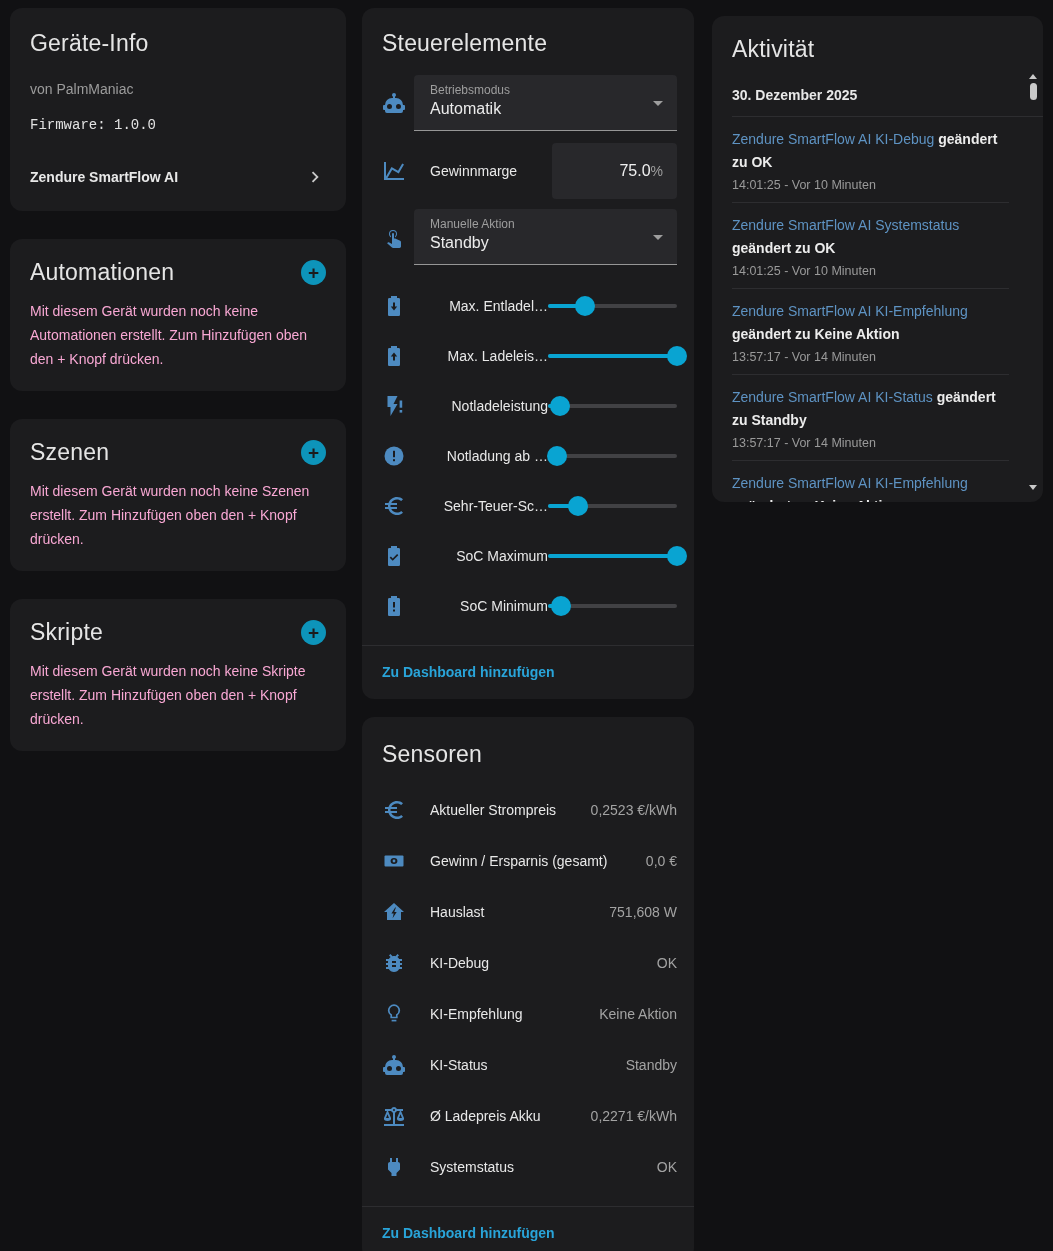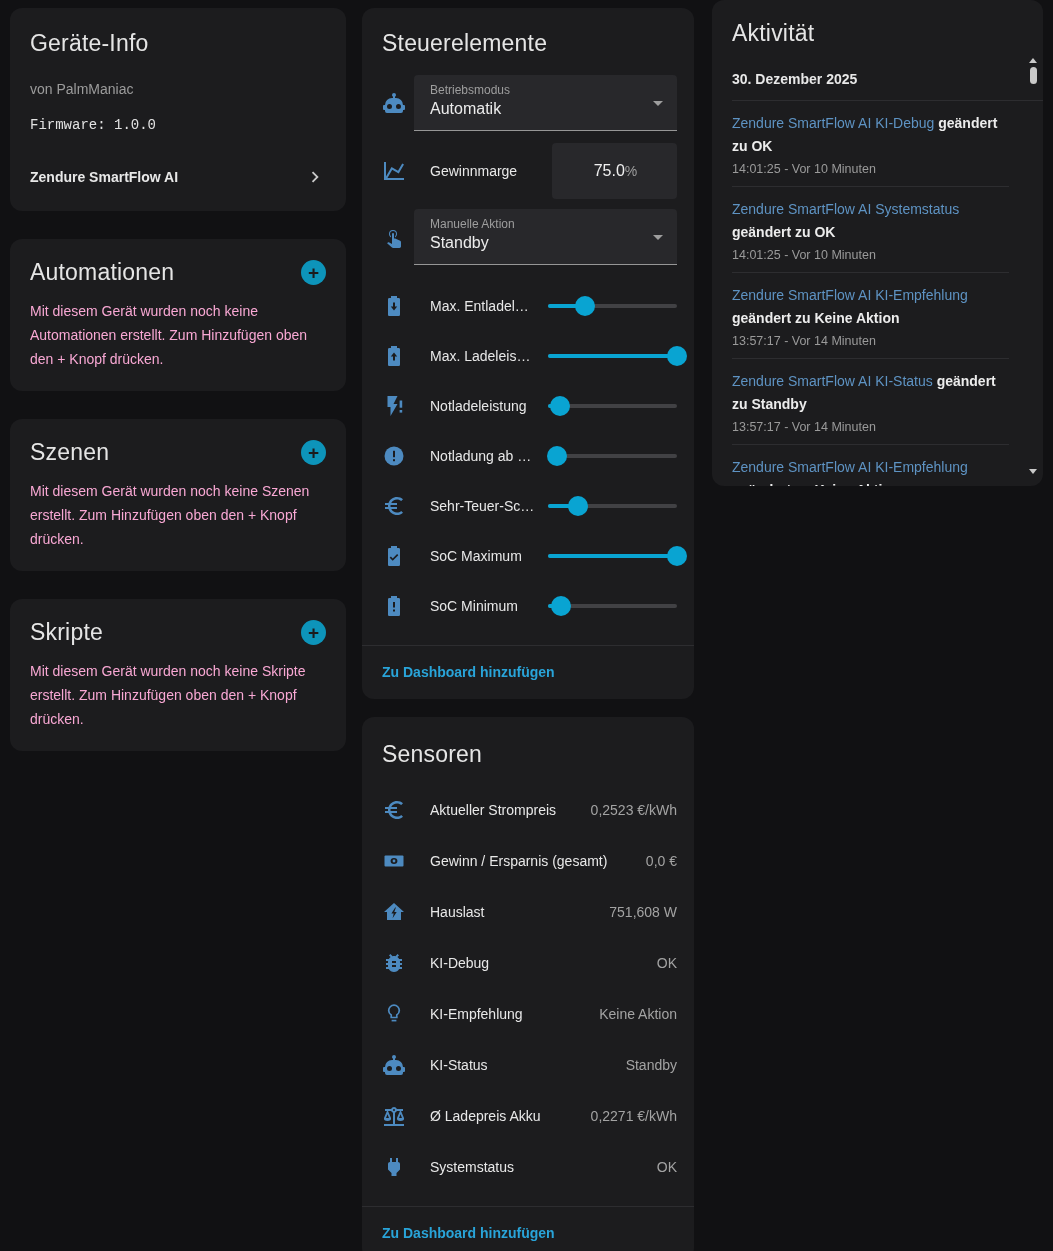--- a/index.html
+++ b/index.html
@@ -7,21 +7,21 @@
     --link:#29a4d9; --act-link:#5e93c3; --icon:#4d8ac0;
     --txt:#e6e6e6; --muted:#9c9c9c; --divider:#2d2d30; --field:#28282b;
   }
   *{box-sizing:border-box;}
   html,body{margin:0;padding:0;background:var(--page);}
   body{width:1053px;height:1251px;position:relative;overflow:hidden;
        font-family:"Liberation Sans","DejaVu Sans",sans-serif;color:var(--txt);}
   .col{position:absolute;display:flex;flex-direction:column;}
   #col1{left:10px;top:8px;width:336px;gap:28px;}
   #col2{left:362px;top:8px;width:332px;gap:18px;}
-  #col3{left:712px;top:0;width:331px;align-items:center;}
+  #col3{left:712px;top:16px;width:331px;align-items:center;}
   .card{background:var(--card);border-radius:12px;}
   .card-title{font-size:23px;font-weight:400;color:#e5e5e5;margin:0;letter-spacing:.2px;}
 
   
   .device-card{padding:22px 20px 10px;}
   .device-card .card-title{margin-bottom:20px;}
   .muted-line{font-size:14px;line-height:24px;color:var(--muted);}
   .firmware{font-size:14px;color:#e2e2e2;margin-top:16px;font-family:Liberation Mono, monospace;}
   .device-link{margin-top:20px;min-height:48px;display:flex;align-items:center;
                position:relative;font-size:14px;font-weight:700;
@@ -49,27 +49,27 @@
           border-radius:4px 4px 0 0;border-bottom:1px solid #969696;
           padding:8px 14px 0 16px;position:relative;cursor:pointer;}
   .sel-label{font-size:12px;color:#9e9e9e;}
   .sel-value{font-size:16px;color:#ececec;margin-top:3px;}
   .caret{position:absolute;right:14px;top:26px;width:0;height:0;
          border-left:5px solid transparent;border-right:5px solid transparent;
          border-top:5px solid #9e9e9e;}
   .num-row{margin-bottom:10px;}
   .row-label{flex:1;margin-left:24px;font-size:14px;color:#e8e8e8;}
   .num-field{width:125px;height:56px;background:var(--field);border-radius:4px;
-             display:flex;align-items:center;justify-content:center;
+             display:flex;align-items:center;justify-content:flex-end;
              padding:0 14px 0 16px;cursor:text;}
   .num-value{font-size:16px;color:#f0f0f0;}
   .num-unit{font-size:14px;color:#9e9e9e;}
   .slider-row{height:50px;}
   .slider-label{width:118px;margin-left:24px;font-size:14px;color:#e8e8e8;
-                white-space:nowrap;overflow:hidden;flex:none;}
+                white-space:nowrap;overflow:hidden;flex:none;text-align:right;}
   .slider{flex:1;position:relative;height:20px;cursor:pointer;}
   .sl-track{position:absolute;left:0;right:0;top:8px;height:4px;border-radius:2px;background:#414144;}
   .sl-fill{position:absolute;left:0;top:8px;height:4px;border-radius:2px;background:var(--accent);}
   .sl-thumb{position:absolute;top:0;width:20px;height:20px;border-radius:50%;background:var(--accent);}
   .card-footer{border-top:1px solid var(--divider);margin-top:14px;padding:17px 20px 18px;}
   .footer-link{color:var(--link);font-size:14px;font-weight:700;cursor:pointer;text-decoration:none;}
 
   
   .sensors-card{padding:24px 0 0;}
   .sensors-card .card-title{padding:0 20px;margin-bottom:16px;}

